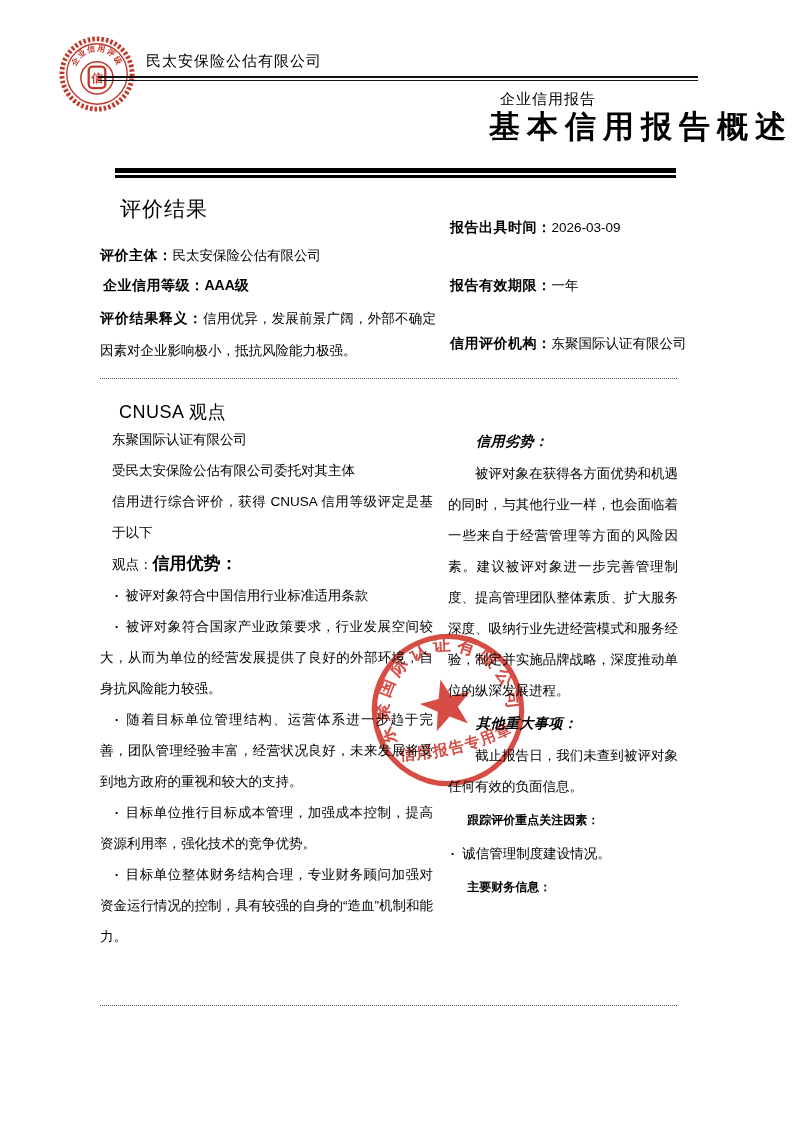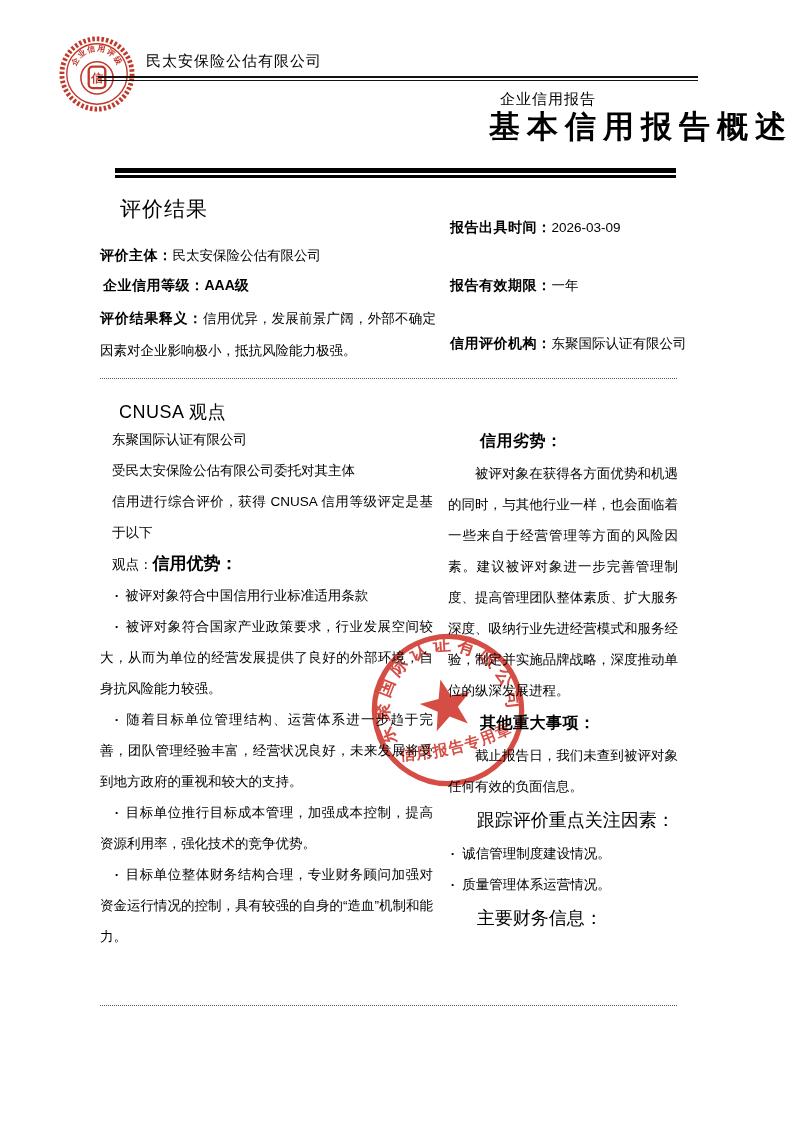--- a/index.html
+++ b/index.html
@@ -38,22 +38,22 @@
   .cnusa-head { position:absolute; left:119px; top:400px; font-size:18px; letter-spacing:0.5px; }
   .col { position:absolute; top:424px; font-size:13.5px; line-height:31px; text-align:justify; }
   .col p { margin:0; }
   .col-left  { left:100px; width:333px; }
   .col-right { left:448px; width:230px; }
   .intro-line { padding-left:12px; }
   .opinion-line { padding-left:12px; }
   .opinion-line .bold-label { font-weight:bold; font-size:17px; }
   .bullet { text-indent:1.1em; }
   .bullet .mk { padding-right:6px; font-weight:bold; }
-  .r-head-bold { font-weight:bold; font-size:16px; text-indent:2em; line-height:34px; letter-spacing:0.5px; }
-  .r-head-big  { font-weight:normal; font-size:18px; text-indent:1.6em; line-height:36px; }
+  .r-head-bold { font-weight:bold; font-size:14px; text-indent:2em; line-height:34px; letter-spacing:0.5px;font-style:italic; }
+  .r-head-big  { font-weight:bold; font-size:12px; text-indent:1.6em; line-height:36px; }
   .r-para { text-indent:2em; }
   .r-bullet { text-indent:0.2em; }
   .r-bullet .mk { padding-right:7px; font-weight:bold; }
   
   .stamp { position:absolute; left:364px; top:626px; width:168px; height:168px;
            transform:rotate(-14deg); opacity:0.88; mix-blend-mode:multiply; pointer-events:none; }
 </style>
 </head>
 <body>
 
@@ -132,23 +132,20 @@
 
   <div class="col col-right">
     <p class="r-head-bold">信用劣势：</p>
     <p class="r-para">被评对象在获得各方面优势和机遇的同时，与其他行业一样，也会面临着一些来自于经营管理等方面的风险因素。建议被评对象进一步完善管理制度、提高管理团队整体素质、扩大服务深度、吸纳行业先进经营模式和服务经验，制定并实施品牌战略，深度推动单位的纵深发展进程。</p>
     <p class="r-head-bold">其他重大事项：</p>
     <p class="r-para">截止报告日，我们未查到被评对象任何有效的负面信息。</p>
     <p class="r-head-big">跟踪评价重点关注因素：</p>
     <p class="r-bullet">
       <span class="mk">·</span><span>诚信管理制度建设情况。</span>
     </p>
-    <p class="r-bullet">
-      <span class="mk">·</span><span>质量管理体系运营情况。</span>
-    </p>
     <p class="r-head-big">主要财务信息：</p>
   </div>
 
   <div class="dotted dotted-bottom"></div>
 
   <svg class="stamp" viewBox="0 0 160 160">
     <circle cx="80" cy="80" r="70" fill="none" stroke="#cf342a" stroke-width="5"></circle>
     <defs>
       <path id="stamp-arc" d="M 26.4,99.5 A 57,57 0 1 1 133.6,99.5" fill="none"></path>
       <path id="stamp-banner" d="M 20,114 Q 80,128 140,114" fill="none"></path>

